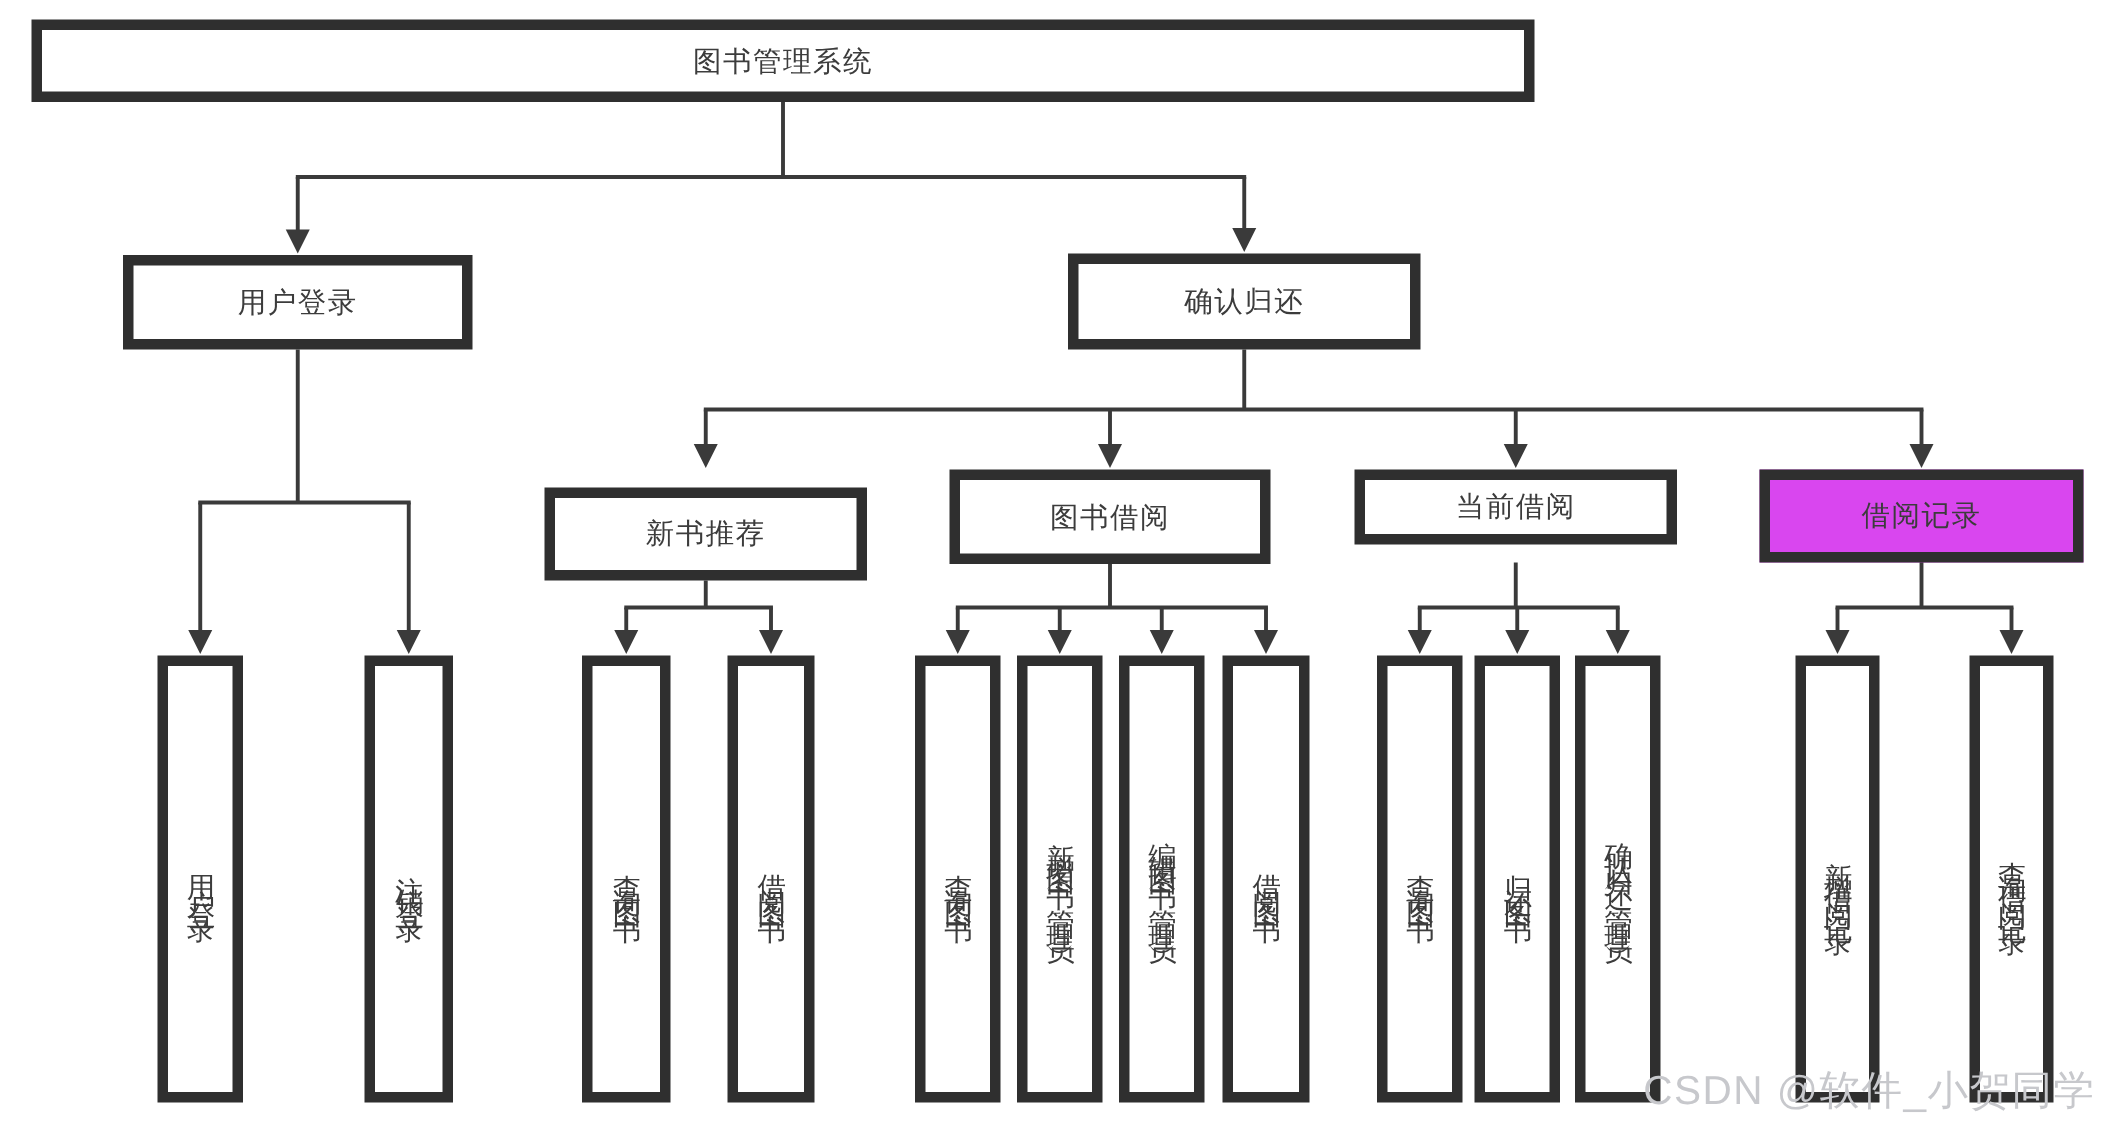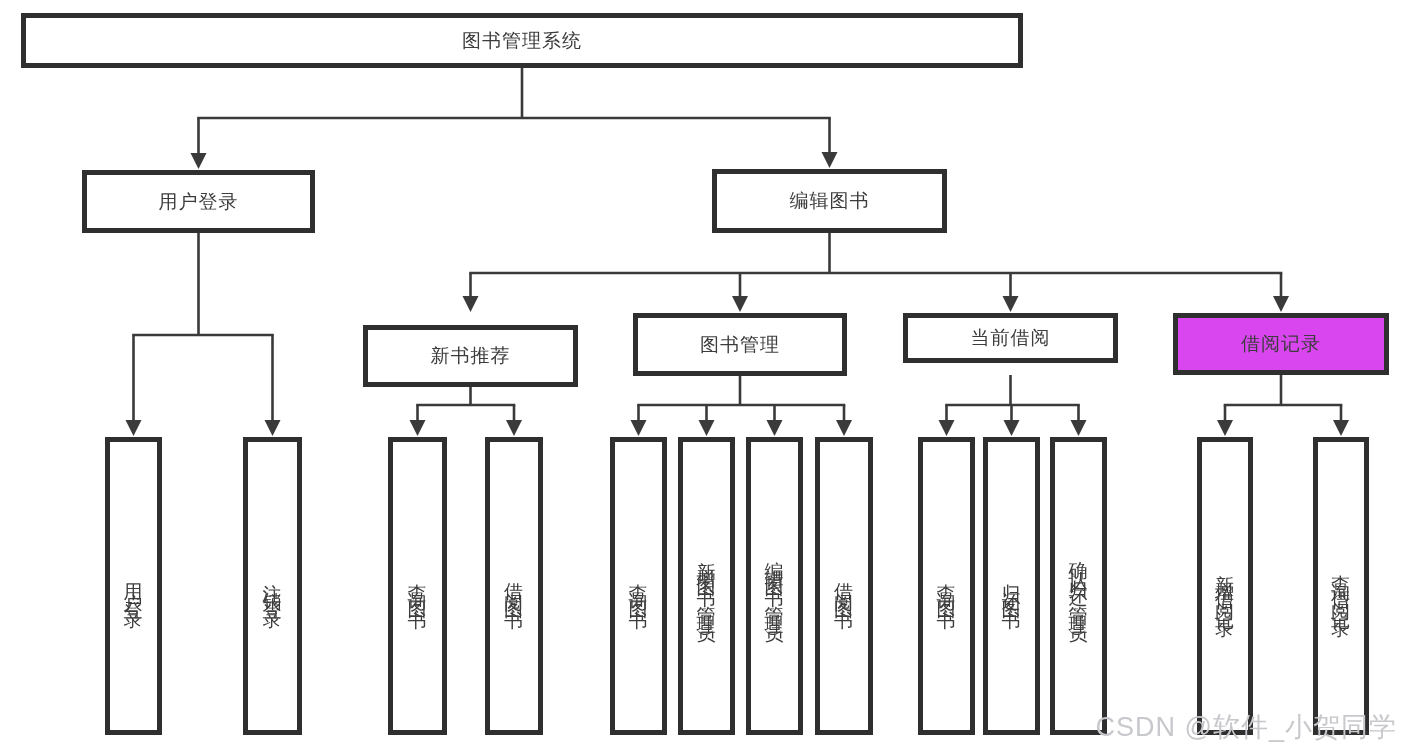--- a/index.html
+++ b/index.html
@@ -13,21 +13,21 @@
   }
   svg.connectors {
     position: absolute;
     left: 0; top: 0;
     width: 1405px; height: 747px;
   }
   .node {
     position: absolute;
     box-sizing: border-box;
     background: #ffffff;
-    border: 5px solid #0c4a6e;
+    border: 7px solid #0c4a6e;
     display: flex;
     align-items: center;
     justify-content: center;
     color: #3c3c3c;
   }
   .node.h .node-label {
     font-size: 19px;
     letter-spacing: 1px;
     white-space: nowrap;
   }
@@ -122,27 +122,27 @@
       </g>
     </svg>
   <div id="nodes-layer">
       <div class="node h" style="left: 21px; top: 13px; width: 1002px; height: 55px; border-color: rgb(47, 47, 47); background: rgb(255, 255, 255); color: rgb(60, 60, 60);">
         <span class="node-label">图书管理系统</span>
       </div>
       <div class="node h" style="left: 82px; top: 170px; width: 233px; height: 63px; border-color: rgb(47, 47, 47); background: rgb(255, 255, 255); color: rgb(60, 60, 60);">
         <span class="node-label">用户登录</span>
       </div>
       <div class="node h" style="left: 712px; top: 169px; width: 235px; height: 64px; border-color: rgb(47, 47, 47); background: rgb(255, 255, 255); color: rgb(60, 60, 60);">
-        <span class="node-label">编辑图书</span>
+        <span class="node-label">确认归还</span>
       </div>
       <div class="node h" style="left: 363px; top: 325px; width: 215px; height: 62px; border-color: rgb(47, 47, 47); background: rgb(255, 255, 255); color: rgb(60, 60, 60);">
         <span class="node-label">新书推荐</span>
       </div>
       <div class="node h" style="left: 633px; top: 313px; width: 214px; height: 63px; border-color: rgb(47, 47, 47); background: rgb(255, 255, 255); color: rgb(60, 60, 60);">
-        <span class="node-label">图书管理</span>
+        <span class="node-label">图书借阅</span>
       </div>
       <div class="node h" style="left: 903px; top: 313px; width: 215px; height: 50px; border-color: rgb(47, 47, 47); background: rgb(255, 255, 255); color: rgb(60, 60, 60);">
         <span class="node-label">当前借阅</span>
       </div>
       <div class="node h" style="left: 1173px; top: 313px; width: 216px; height: 62px; border-color: rgb(47, 47, 47); background: #d946ef; color: rgb(60, 60, 60);">
         <span class="node-label">借阅记录</span>
       </div>
       <div class="node v" style="left: 105px; top: 437px; width: 57px; height: 298px; border-color: rgb(47, 47, 47); background: rgb(255, 255, 255); color: rgb(60, 60, 60);">
         <span class="node-label">用户登录</span>
       </div>

